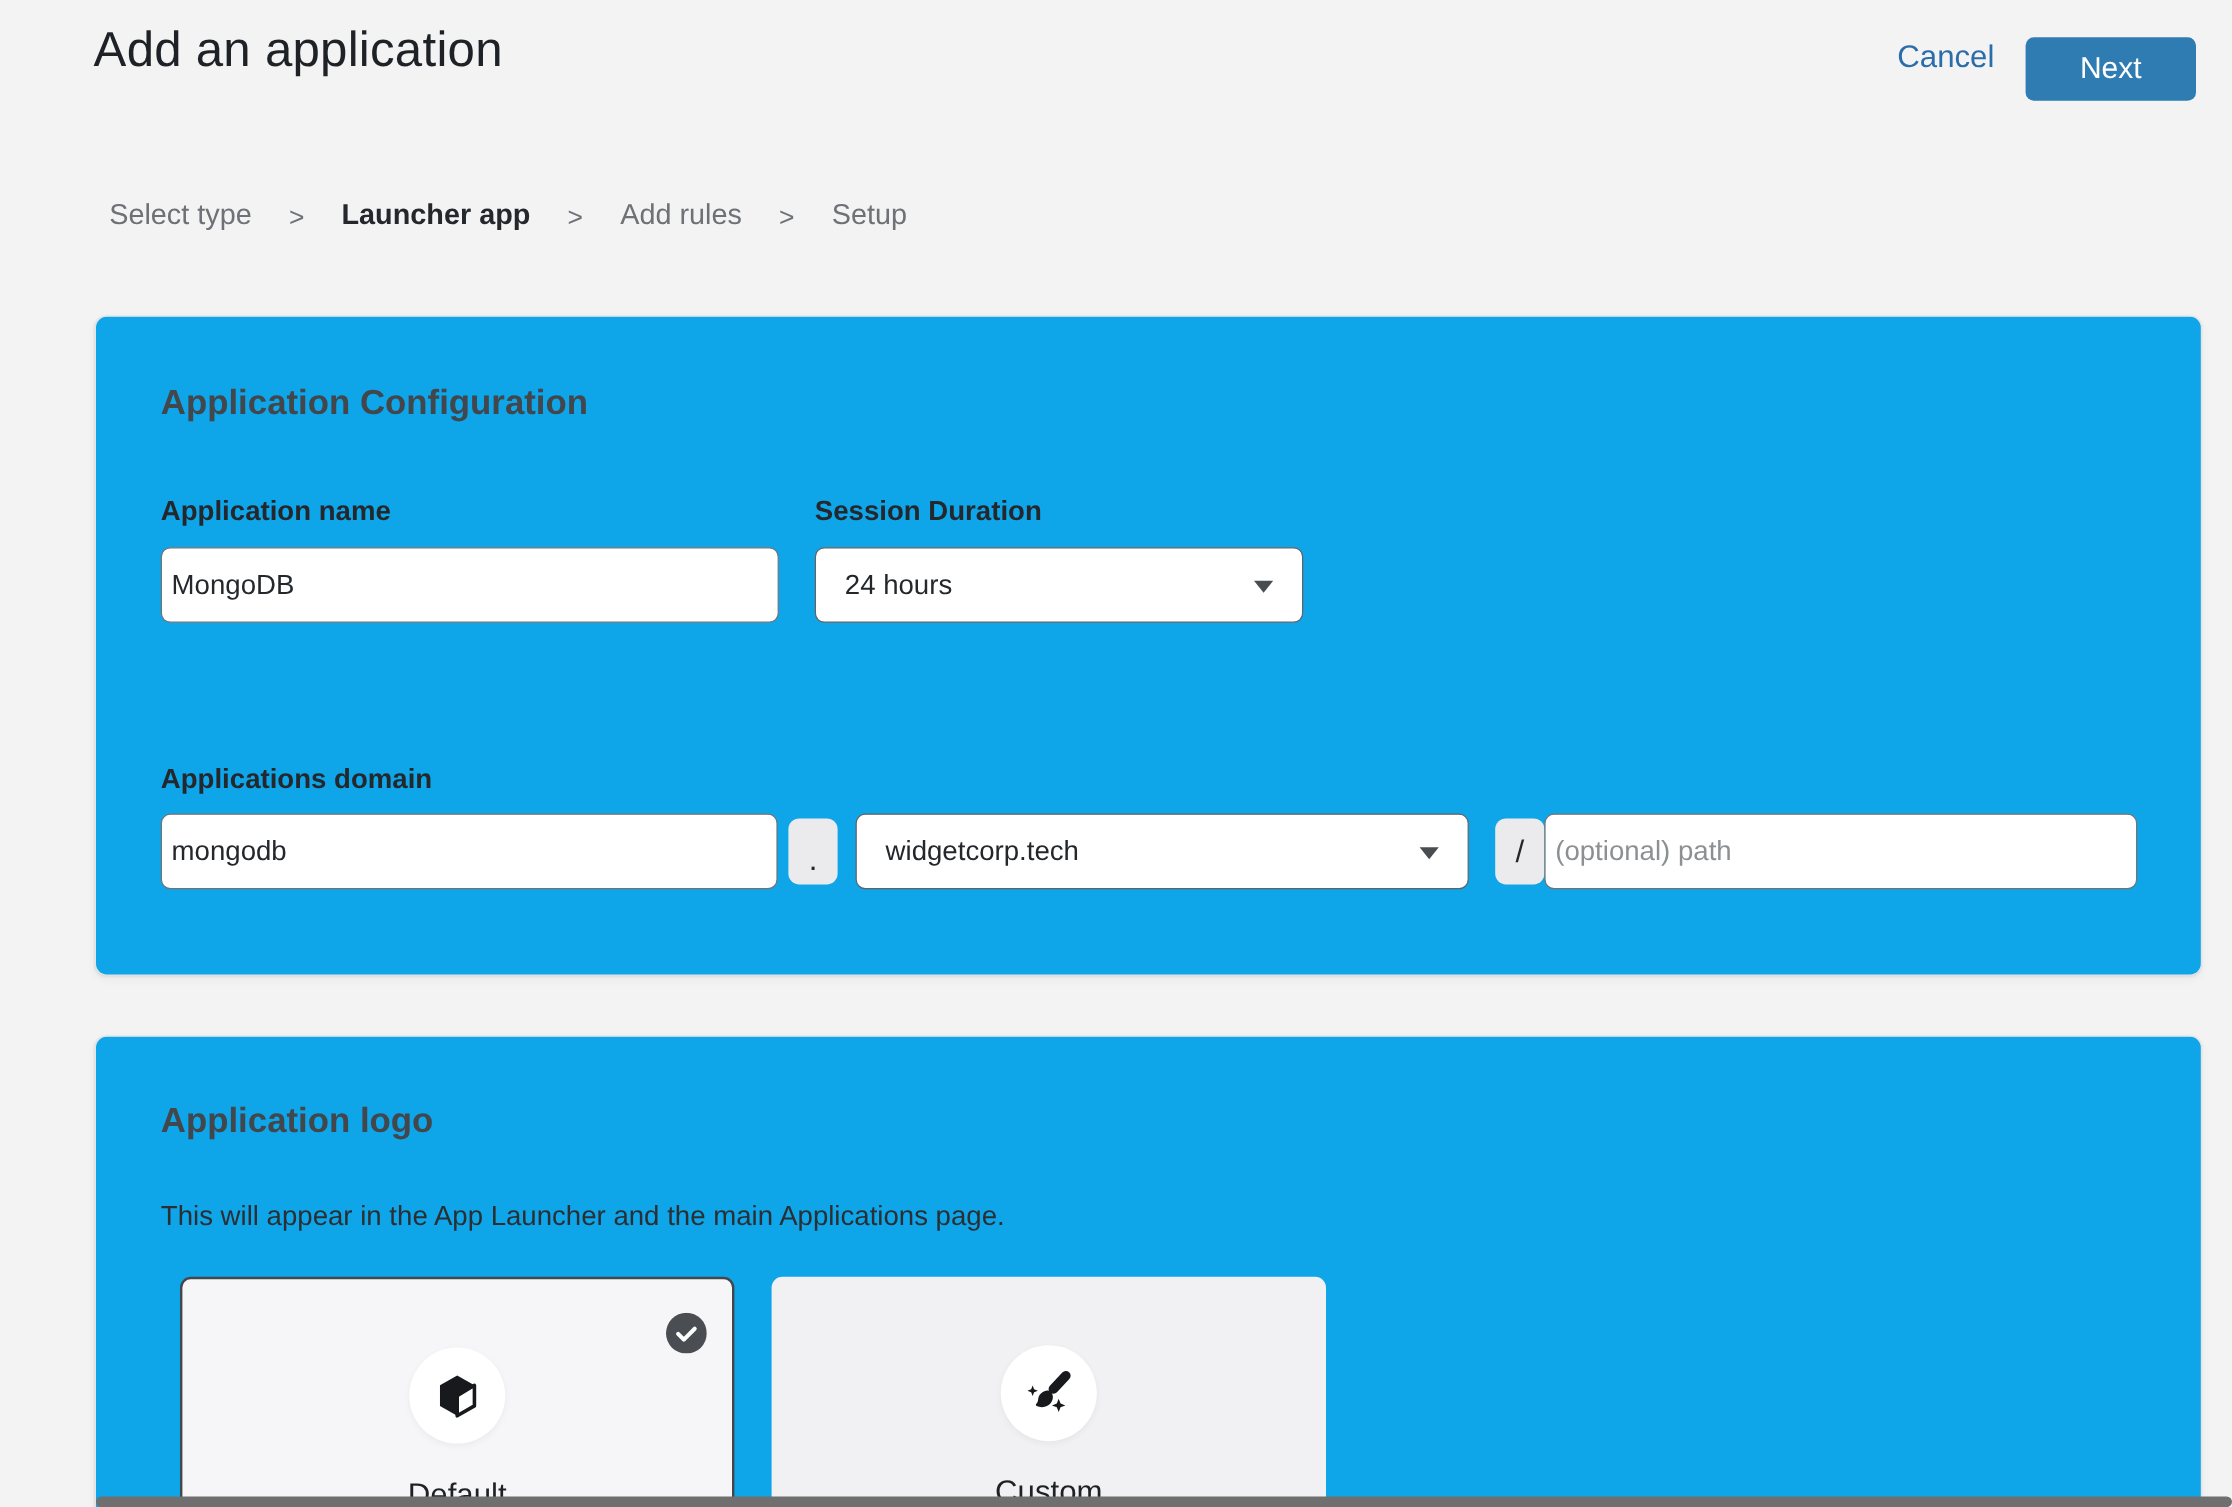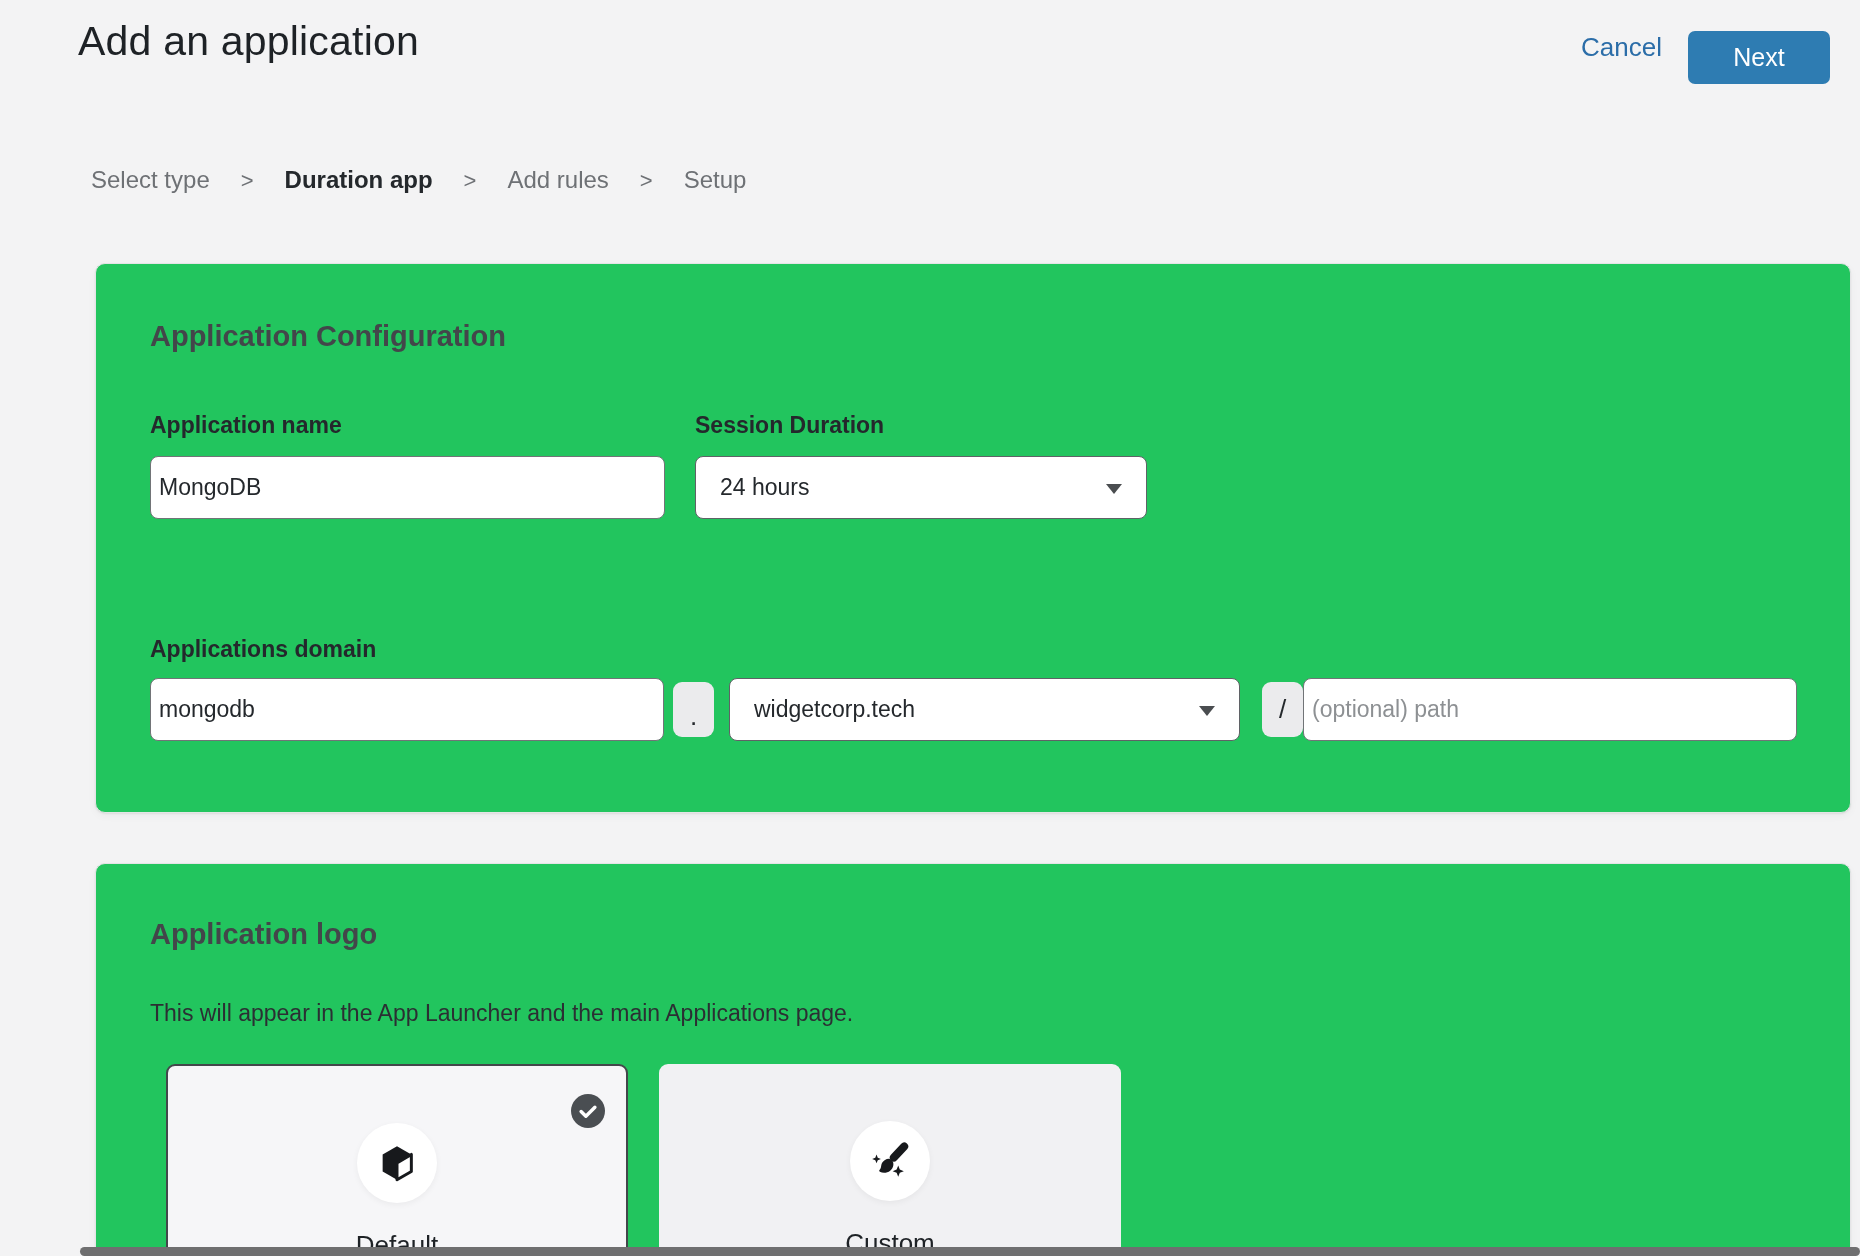--- a/index.html
+++ b/index.html
@@ -58,23 +58,23 @@
     font-size: 24px;
     color: #6e7175;
   }
   .crumb { cursor: default; }
   .crumb.active { color: #24282c; font-weight: 700; }
   .crumb-sep { color: #6e7175; font-size: 22px; }
 
   
   .card {
     position: absolute;
-    left: 95px;
+    left: 79px;
     width: 1756px;
-    background: #22c55e;
+    background: #0ea5e9;
     border: 1px solid #e4e4e6;
     border-radius: 10px;
     box-shadow: 0 1px 2px rgba(0,0,0,0.07), 0 3px 8px rgba(0,0,0,0.04);
   }
   .card-config { top: 263px; height: 550px; }
   .card-logo   { top: 863px; height: 530px; }
 
   .card-heading {
     position: absolute;
     left: 54px;
@@ -140,21 +140,21 @@
     align-items: center;
     justify-content: center;
     font-size: 26px;
     color: #24282c;
   }
 
   
   .label-app-name   { left: 54px;  top: 148px; }
   .label-session    { left: 599px; top: 148px; }
   .input-app-name   { left: 54px;  top: 192px; width: 515px; }
-  .select-session   { left: 599px; top: 192px; width: 452px; }
+  .select-session   { left: 599px; top: 192px; width: 407px; }
   .label-app-domain { left: 54px;  top: 372px; }
   .input-subdomain  { left: 54px;  top: 414px; width: 514px; }
   .chip-dot         { left: 577px; }
   .chip-dot span    { transform: translateY(7px); }
   .select-domain    { left: 633px; top: 414px; width: 511px; }
   .chip-slash       { left: 1166px; }
   .input-path       { left: 1207px; top: 414px; width: 494px; }
 
   
   .logo-description {
@@ -218,21 +218,21 @@
 
 <h1 class="page-title">Add an application</h1>
 <div class="header-actions">
   <button class="cancel-link">Cancel</button>
   <button class="next-button">Next</button>
 </div>
 
 <nav class="breadcrumb">
   <span class="crumb">Select type</span>
   <span class="crumb-sep">&gt;</span>
-  <span class="crumb active">Duration app</span>
+  <span class="crumb active">Launcher app</span>
   <span class="crumb-sep">&gt;</span>
   <span class="crumb">Add rules</span>
   <span class="crumb-sep">&gt;</span>
   <span class="crumb">Setup</span>
 </nav>
 
 <section class="card card-config">
   <h2 class="card-heading">Application Configuration</h2>
 
   <label class="field-label label-app-name">Application name</label>

